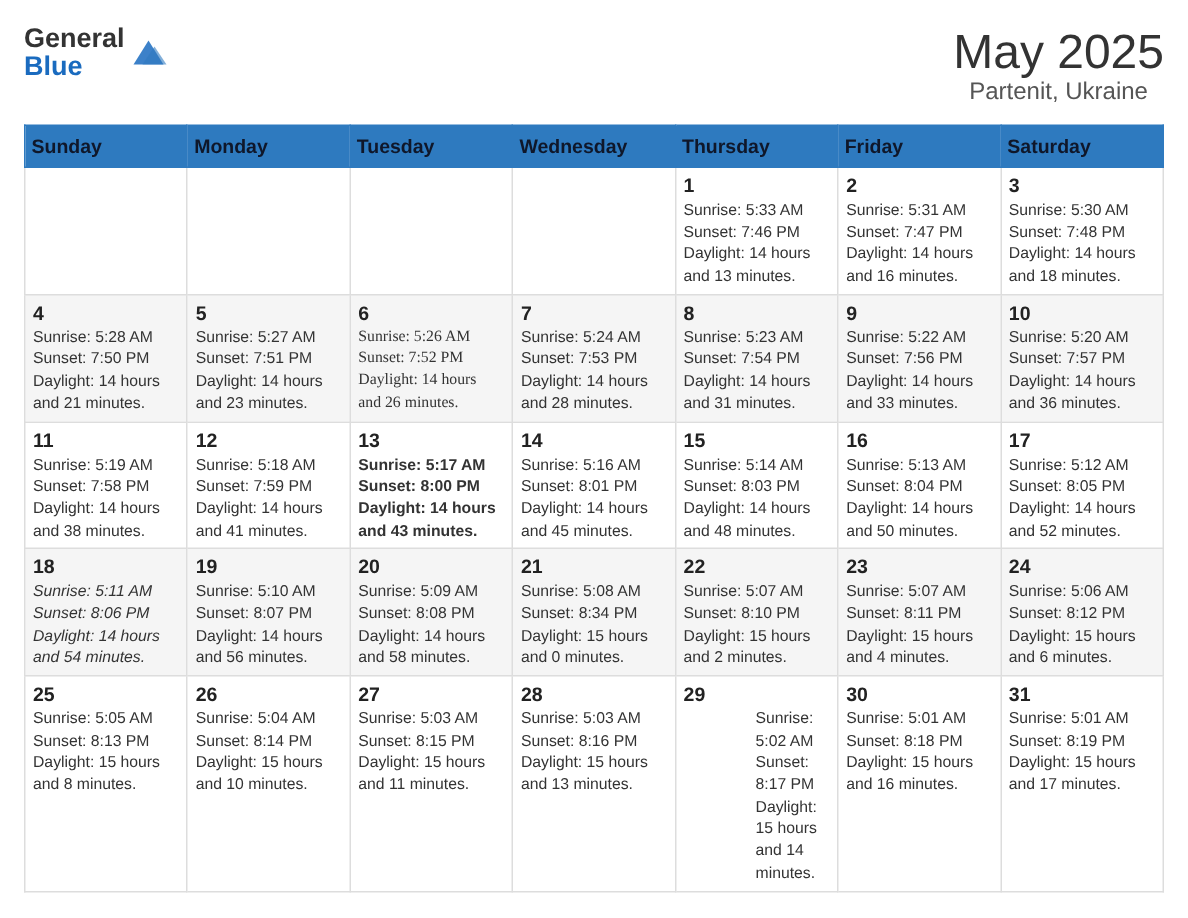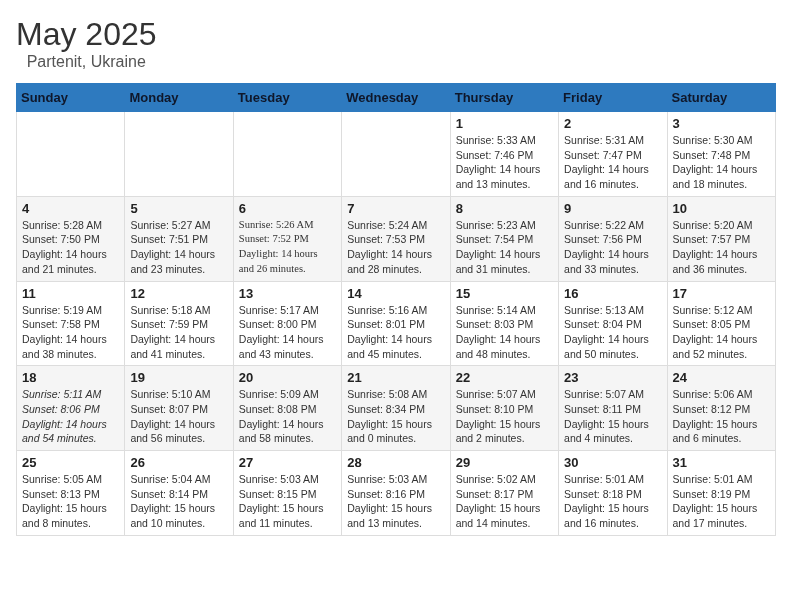--- a/index.html
+++ b/index.html
@@ -87,20 +87,32 @@
       line-height: 1.4;
     }
     .empty-cell {
       background-color: #fff;
     }
   </style>
 </head>
 <body>
 
 <div class="header">
+  <div class="logo">
+    <div style="display:flex;align-items:center;">
+      <div style="line-height:1;">
+        <span class="logo-text-general">General</span><br>
+        <span class="logo-text-blue">Blue</span>
+      </div>
+      <svg class="logo-icon" viewBox="0 0 28 28" xmlns="http://www.w3.org/2000/svg">
+        <polygon points="4,22 14,6 24,22" fill="#1a6bbf" opacity="0.85"></polygon>
+        <polygon points="10,22 18,10 26,22" fill="#2e7abf" opacity="0.6"></polygon>
+      </svg>
+    </div>
+  </div>
   <div class="title-block">
     <h1>May 2025</h1>
     <h2>Partenit, Ukraine</h2>
   </div>
 </div>
 
 <table>
   <thead>
     <tr>
     <th>Sunday</th>
@@ -201,21 +213,21 @@
         </td>
         <td>
           <div class="day-number">12</div>
           <div class="day-info" style="white-space: pre-line;">Sunrise: 5:18 AM
 Sunset: 7:59 PM
 Daylight: 14 hours
 and 41 minutes.</div>
         </td>
         <td>
           <div class="day-number">13</div>
-          <div class="day-info" style="white-space: pre-line;">Sunrise: 5:17 AM
+          <div class="day-info" style="white-space: pre-line; font-weight: bold;">Sunrise: 5:17 AM
 Sunset: 8:00 PM
 Daylight: 14 hours
 and 43 minutes.</div>
         </td>
         <td>
           <div class="day-number">14</div>
           <div class="day-info" style="white-space: pre-line;">Sunrise: 5:16 AM
 Sunset: 8:01 PM
 Daylight: 14 hours
 and 45 minutes.</div>
@@ -317,21 +329,21 @@
         </td>
         <td>
           <div class="day-number">28</div>
           <div class="day-info" style="white-space: pre-line;">Sunrise: 5:03 AM
 Sunset: 8:16 PM
 Daylight: 15 hours
 and 13 minutes.</div>
         </td>
         <td>
           <div class="day-number">29</div>
-          <div class="day-info" style="white-space: pre-line;">Sunrise: 5:02 AM
+          <div class="day-info" style="white-space: pre-line; margin-left: 48px;">Sunrise: 5:02 AM
 Sunset: 8:17 PM
 Daylight: 15 hours
 and 14 minutes.</div>
         </td>
         <td>
           <div class="day-number">30</div>
           <div class="day-info" style="white-space: pre-line;">Sunrise: 5:01 AM
 Sunset: 8:18 PM
 Daylight: 15 hours
 and 16 minutes.</div>

